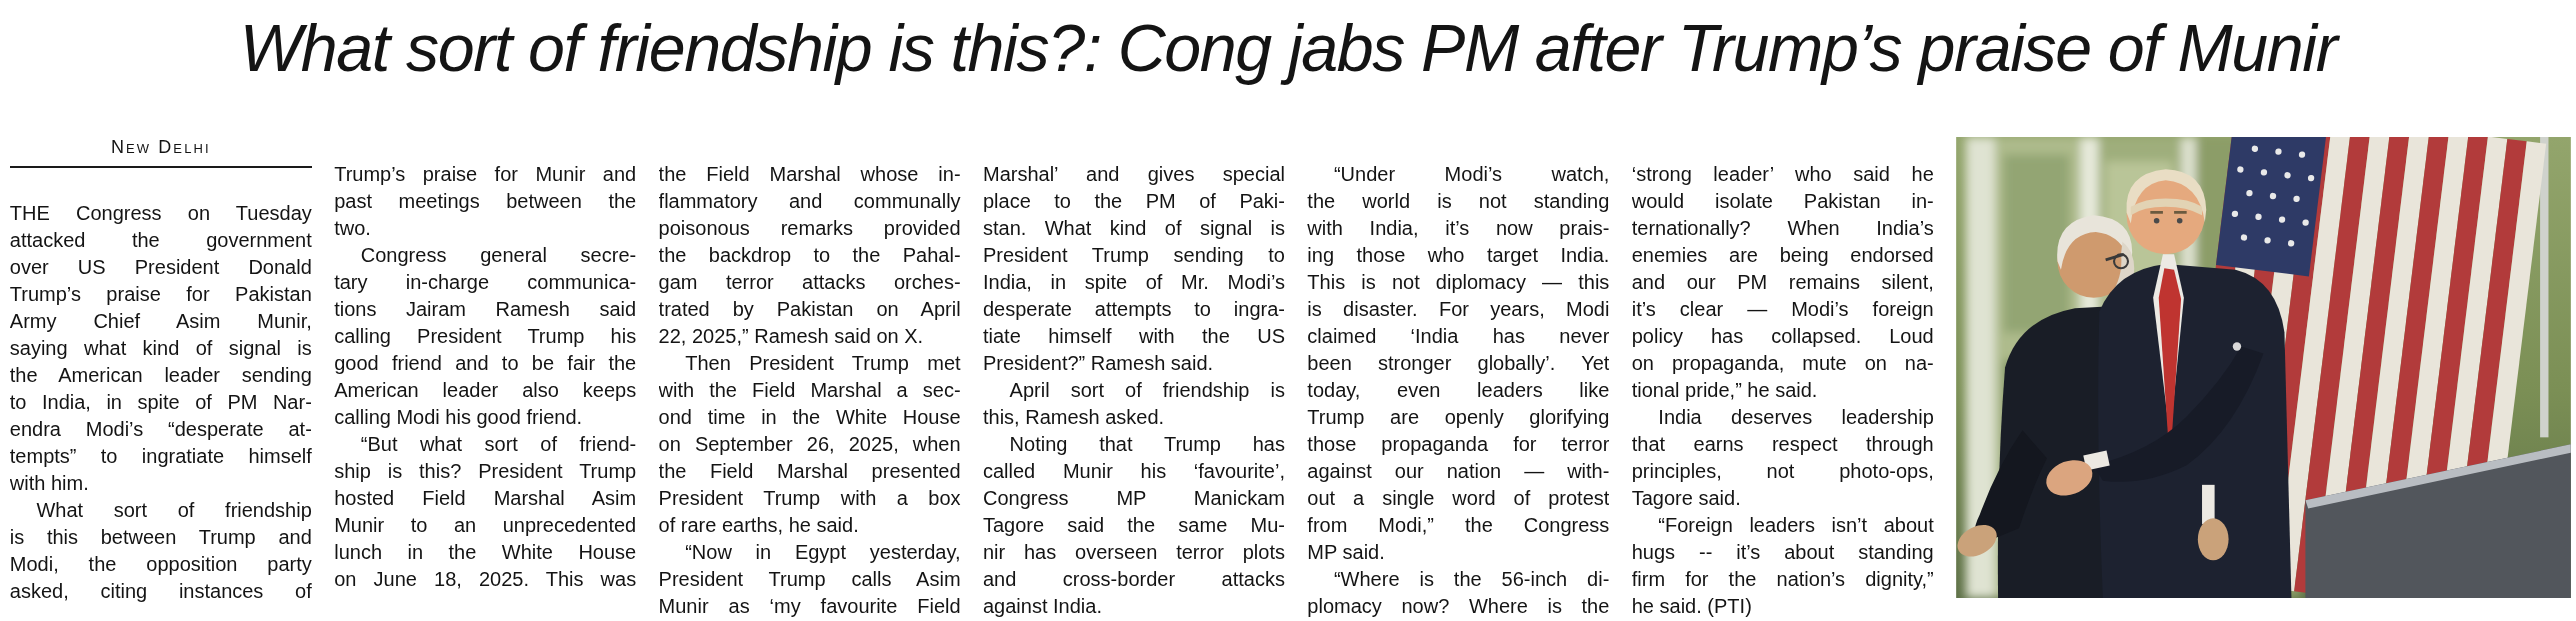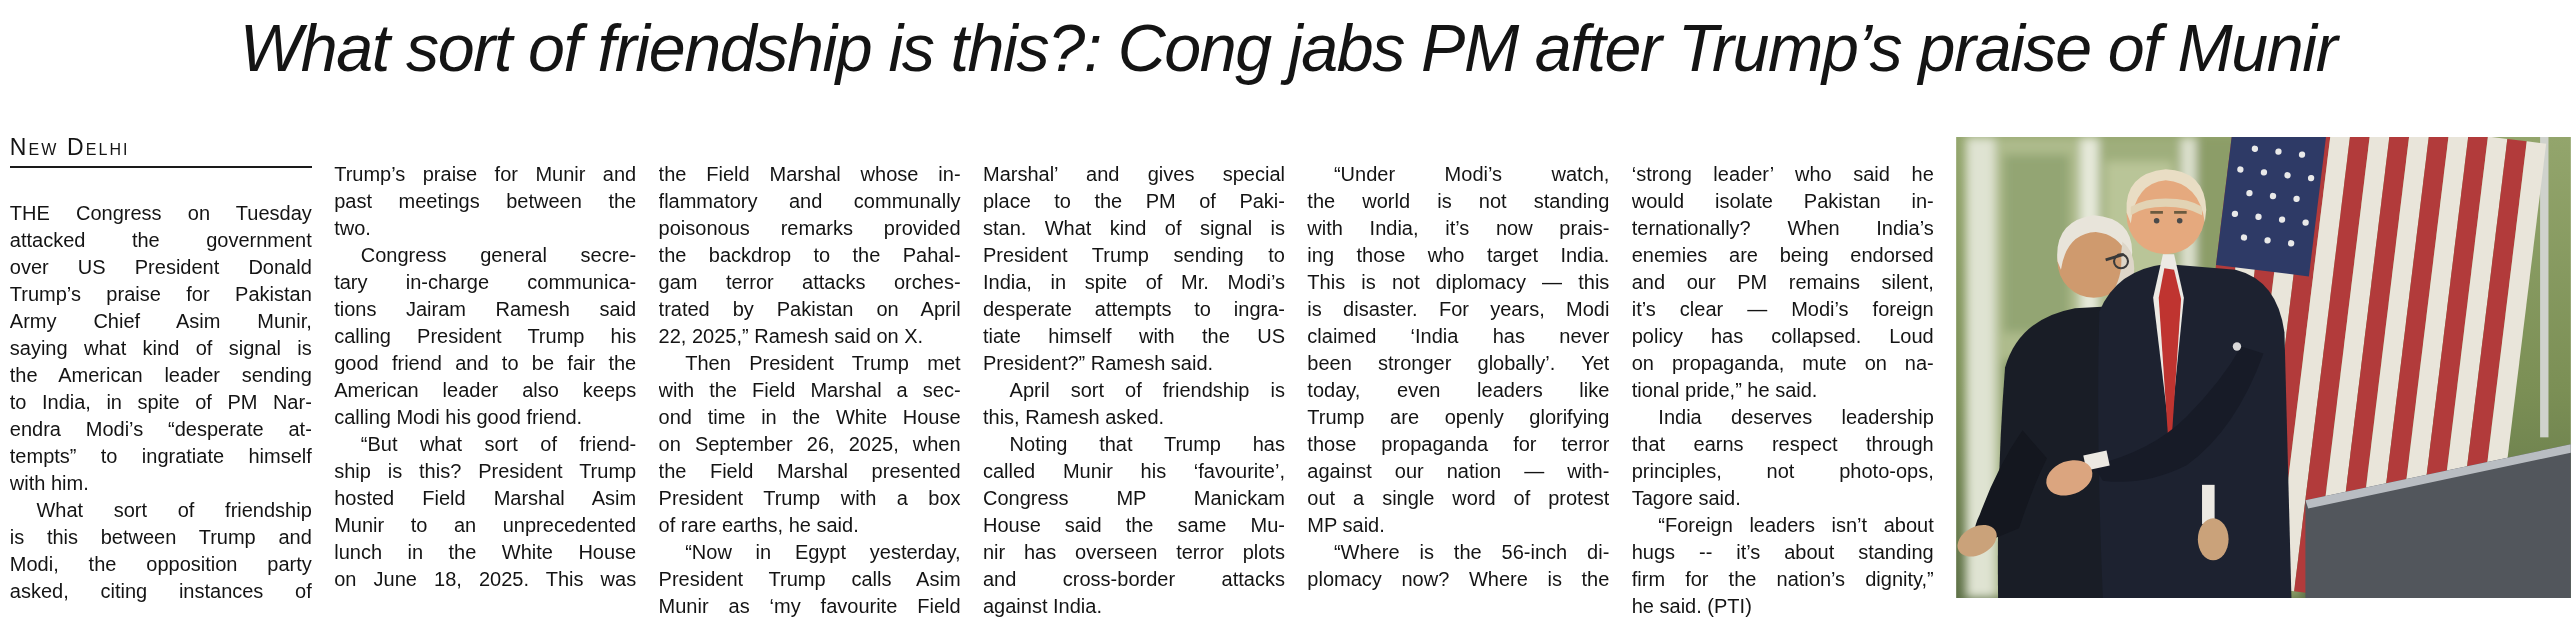--- a/index.html
+++ b/index.html
@@ -5,21 +5,21 @@
   html,body{margin:0;padding:0;background:#ffffff;}
   .page{position:relative;width:2576px;height:622px;background:#ffffff;overflow:hidden;
         font-family:Liberation Sans, sans-serif;color:#141414;}
   .headline{position:absolute;top:0;left:0;width:2576px;height:94px;
         display:flex;align-items:center;justify-content:center;
         font-style:italic;font-size:67px;letter-spacing:-1.4px;white-space:nowrap;
         transform:scaleX(0.99);transform-origin:center;}
   .content{position:absolute;top:133px;left:9.8px;display:flex;gap:22.4px;}
   .col{width:302px;height:489px;overflow:hidden;font-size:20px;line-height:27px;}
   .col.cont{padding-top:28px;}
-  .dateline{font-variant:small-caps;font-size:23px;letter-spacing:2.1px;
+  .dateline{text-align:center;font-variant:small-caps;font-size:18px;letter-spacing:2.1px;
         padding:1.4px 0 4.2px 0;}
   .dateline-rule{border-bottom:2.1px solid #1a1a1a;margin-bottom:32px;}
   .line{text-align:justify;text-align-last:justify;white-space:nowrap;}
   .line.last{text-align-last:left;}
   .line.indent{text-indent:26.6px;}
   .photo{width:615px;height:461px;margin-top:4.2px;flex:0 0 auto;}
   .photo svg{display:block;}
 </style>
 </head>
 <body>
@@ -98,41 +98,42 @@
           <div class="line">President Trump sending to</div>
           <div class="line">India, in spite of Mr. Modi’s</div>
           <div class="line">desperate attempts to ingra-</div>
           <div class="line">tiate himself with the US</div>
           <div class="line last">President?” Ramesh said.</div>
           <div class="line indent">April sort of friendship is</div>
           <div class="line last">this, Ramesh asked.</div>
           <div class="line indent">Noting that Trump has</div>
           <div class="line">called Munir his ‘favourite’,</div>
           <div class="line">Congress MP Manickam</div>
-          <div class="line">House said the same Mu-</div>
+          <div class="line">Tagore said the same Mu-</div>
           <div class="line">nir has overseen terror plots</div>
           <div class="line">and cross-border attacks</div>
           <div class="line last">against India.</div>
         </div>
       </div>
     <div class="col cont">
         <div class="col-body">
           <div class="line indent">“Under Modi’s watch,</div>
           <div class="line">the world is not standing</div>
           <div class="line">with India, it’s now prais-</div>
           <div class="line">ing those who target India.</div>
           <div class="line">This is not diplomacy — this</div>
           <div class="line">is disaster. For years, Modi</div>
           <div class="line">claimed ‘India has never</div>
           <div class="line">been stronger globally’. Yet</div>
           <div class="line">today, even leaders like</div>
           <div class="line">Trump are openly glorifying</div>
           <div class="line">those propaganda for terror</div>
           <div class="line">against our nation — with-</div>
           <div class="line">out a single word of protest</div>
+          <div class="line">from Modi,” the Congress</div>
           <div class="line last">MP said.</div>
           <div class="line indent">“Where is the 56-inch di-</div>
           <div class="line">plomacy now? Where is the</div>
         </div>
       </div>
     <div class="col cont">
         <div class="col-body">
           <div class="line">‘strong leader’ who said he</div>
           <div class="line">would isolate Pakistan in-</div>
           <div class="line">ternationally? When India’s</div>

